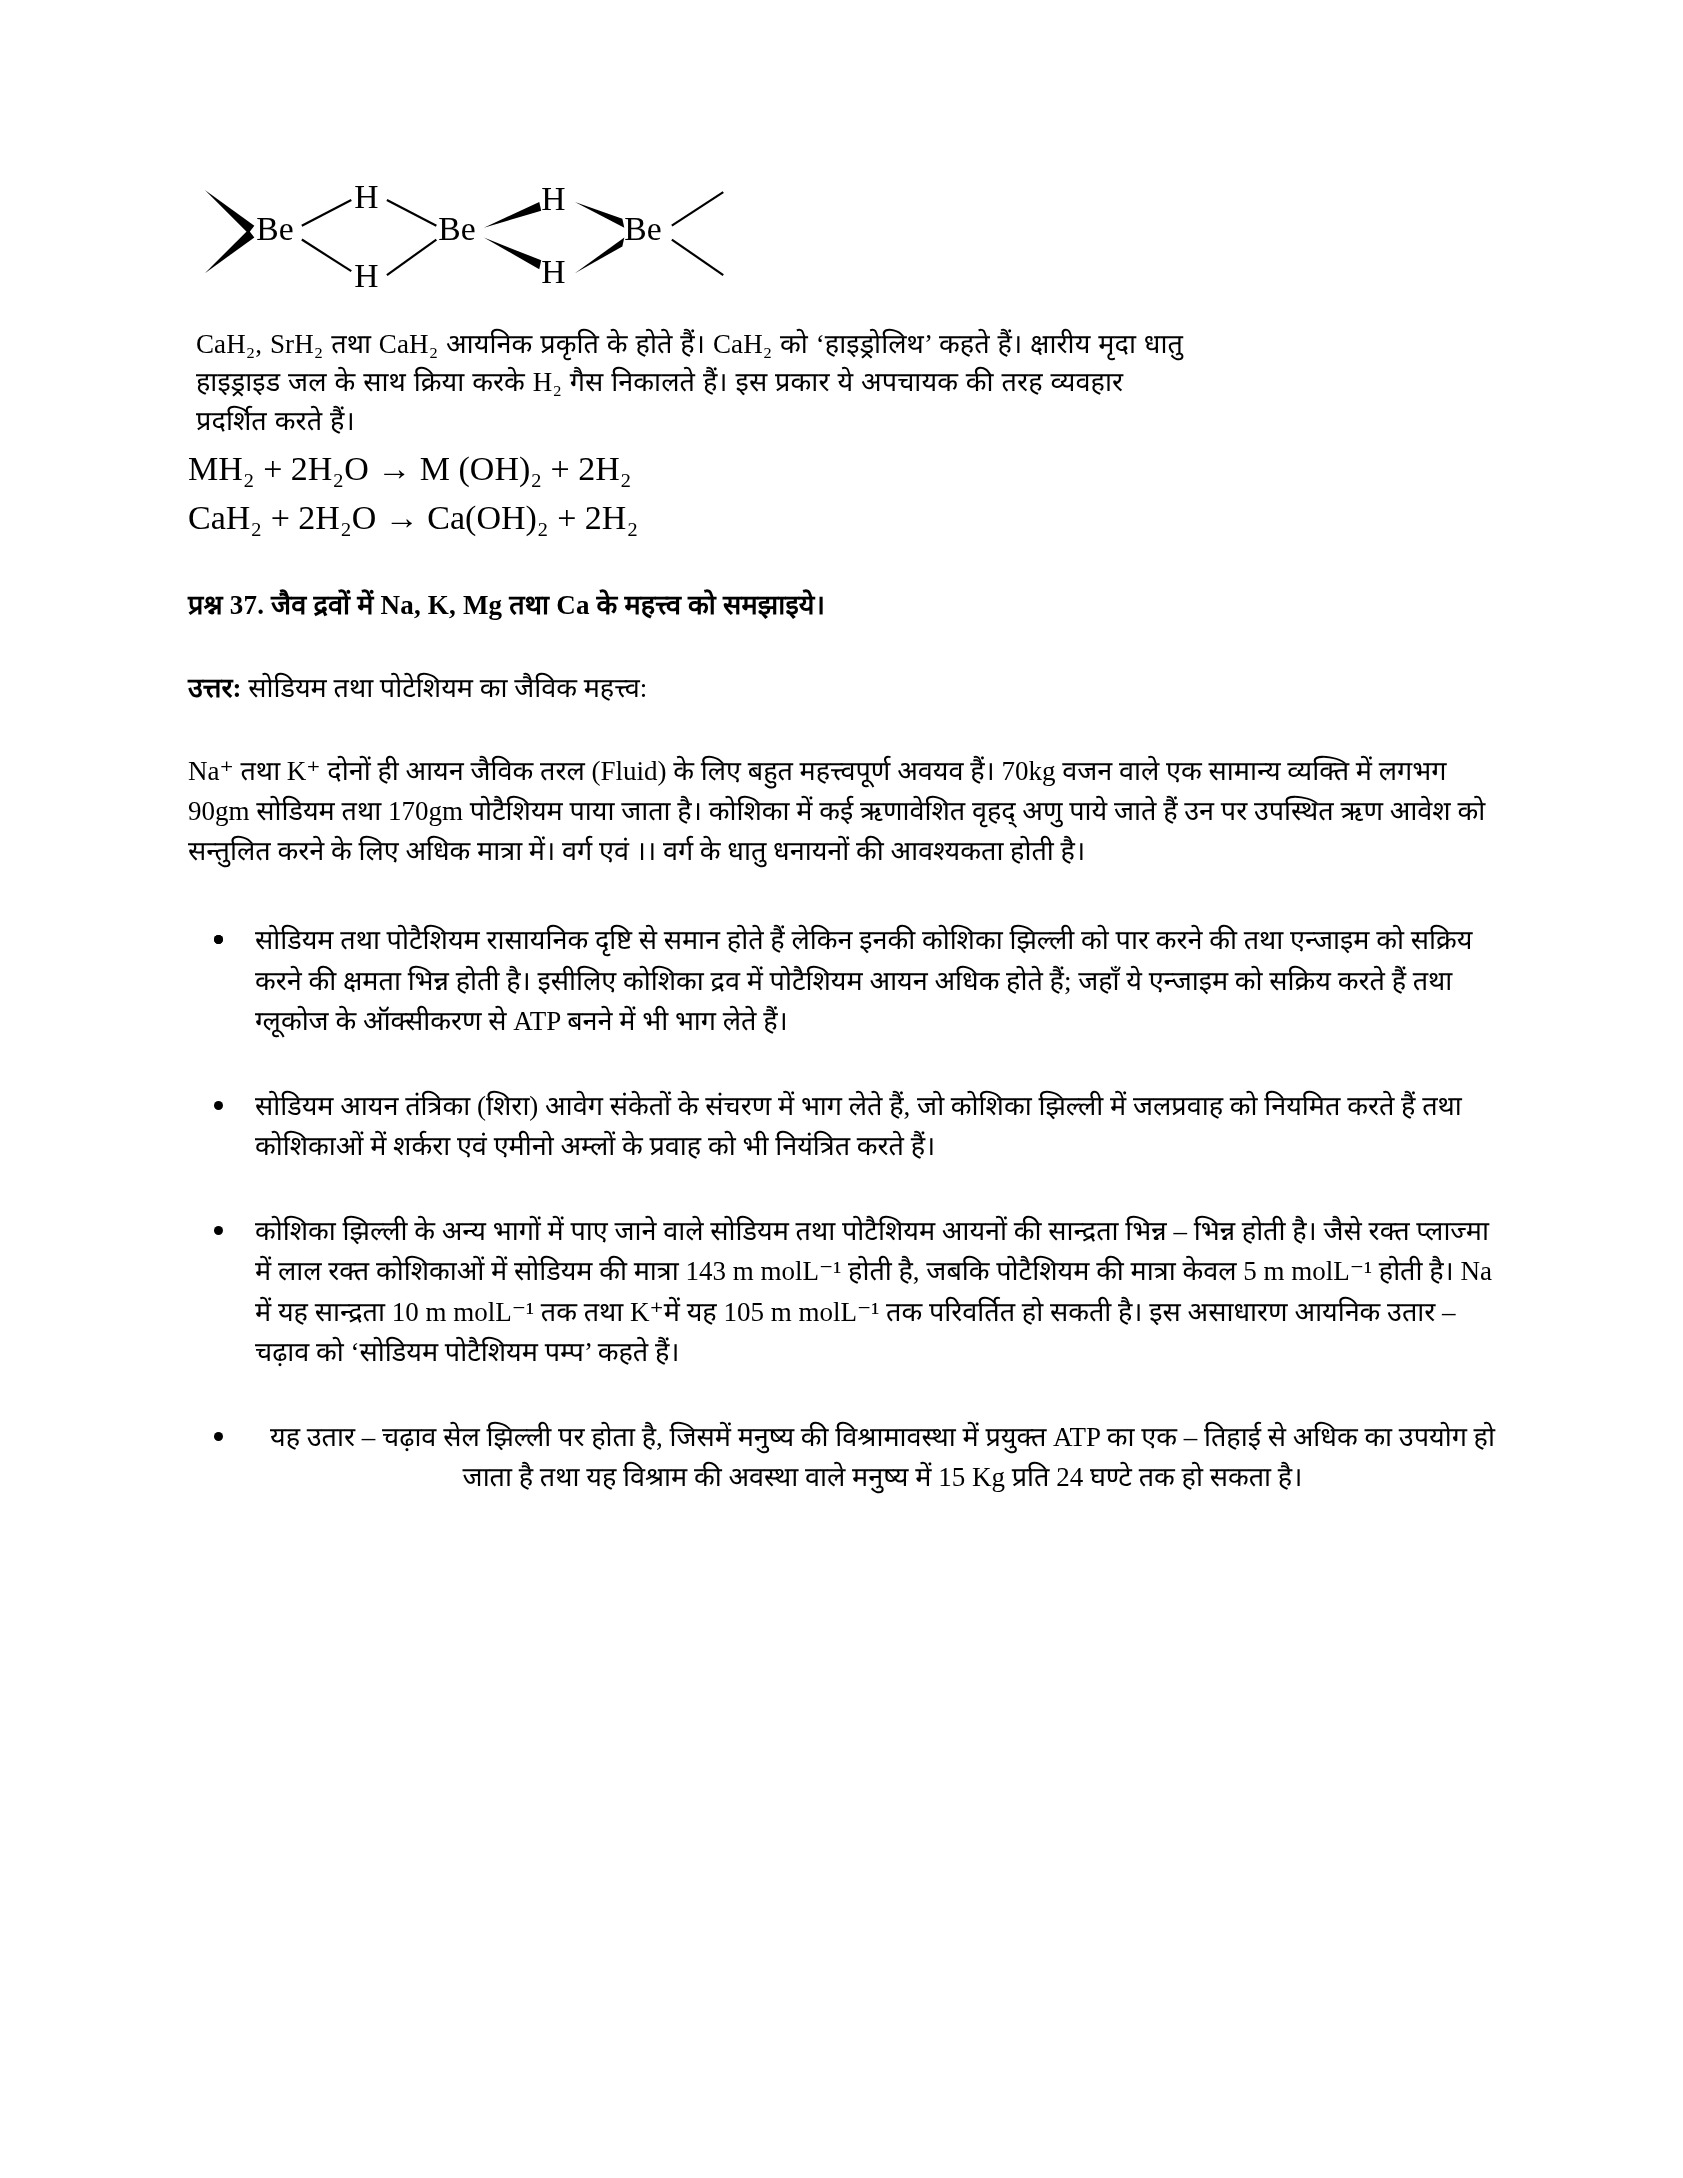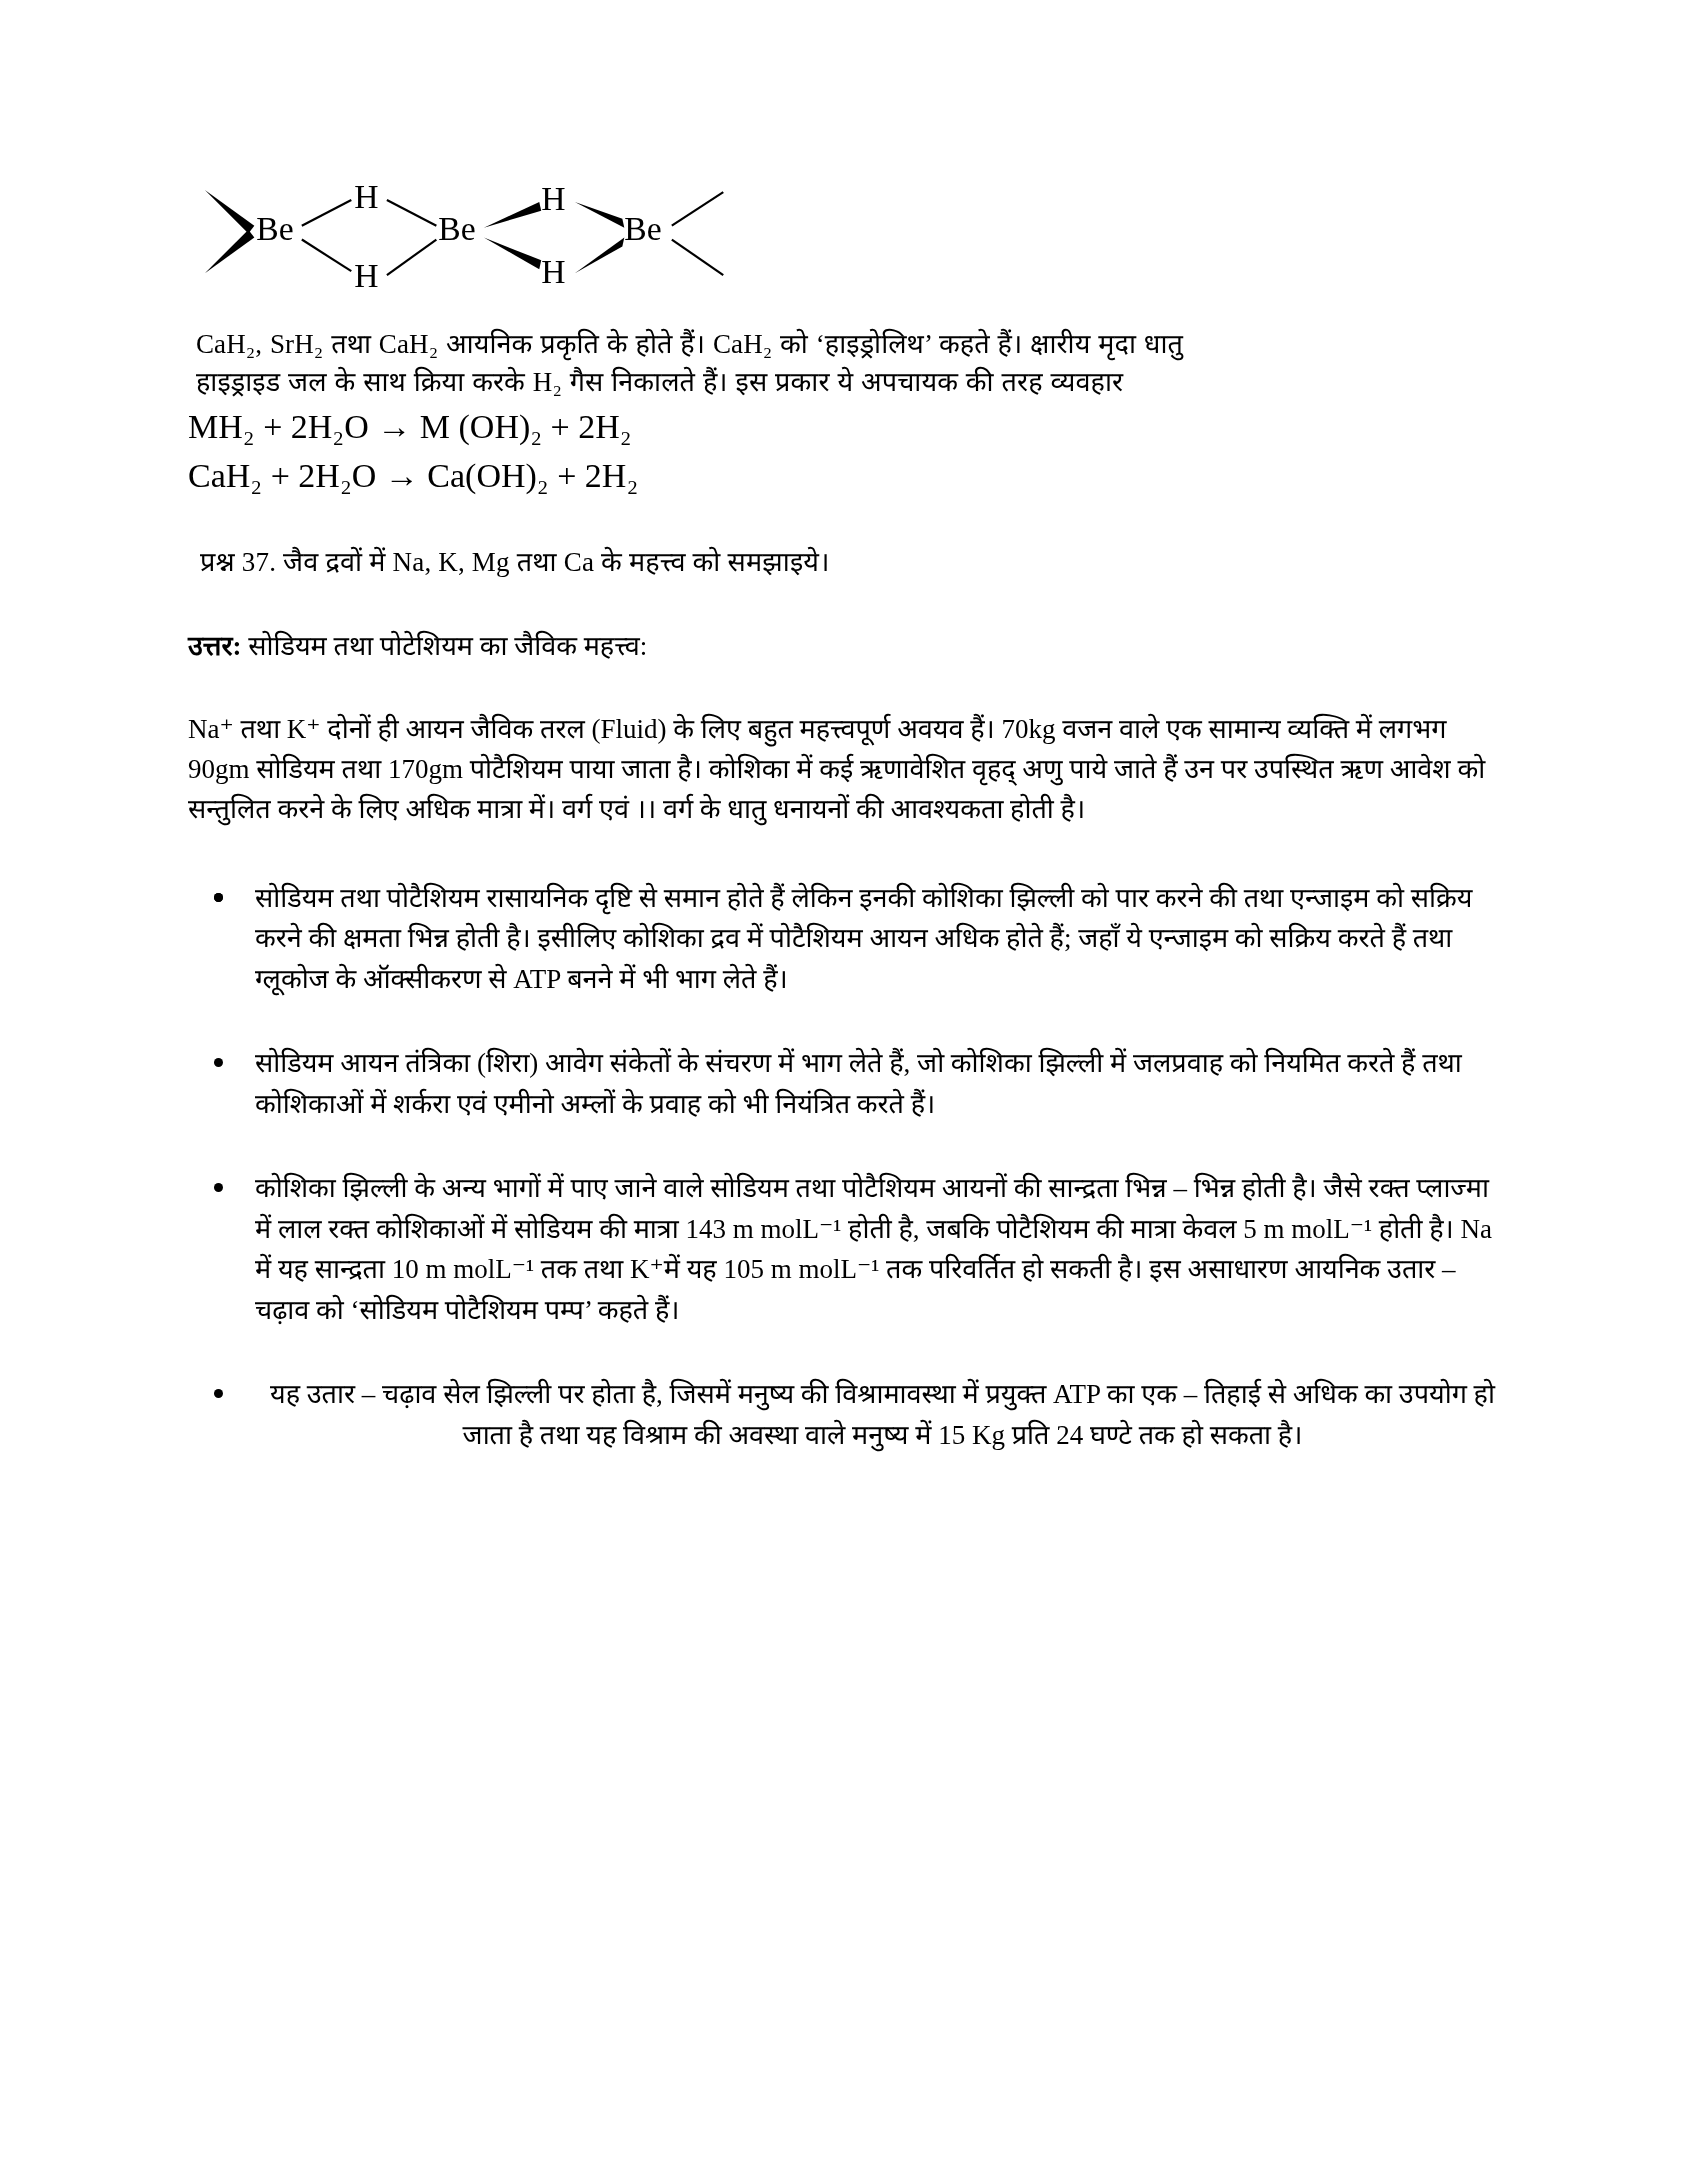--- a/index.html
+++ b/index.html
@@ -50,22 +50,22 @@
 
   .eqn {
     font-size: 34px;
     line-height: 1.45;
     margin: 0;
     white-space: nowrap;
   }
 
   .q-heading {
     font-size: 27px;
-    font-weight: normal;
-    margin: 44px 0 0 12px;
+    font-weight: bold;
+    margin: 44px 0 0 0;
     line-height: 1.4;
     letter-spacing: 0.2px;
   }
 
   .answer-line {
     font-size: 27px;
     margin: 46px 0 0 0;
     line-height: 1.4;
   }
   .answer-line .lead {
@@ -141,20 +141,21 @@
 
       <text x="436" y="62" font-family="Liberation Serif, serif" font-size="34" fill="#000">Be</text>
 
       <line x1="484" y1="48" x2="536" y2="14" stroke="#000" stroke-width="2.2"></line>
       <line x1="484" y1="62" x2="536" y2="98" stroke="#000" stroke-width="2.2"></line>
     </svg>
   </div>
 
   <p class="para tight">CaH₂, SrH₂ तथा CaH₂ आयनिक प्रकृति के होते हैं। CaH₂ को ‘हाइड्रोलिथ’ कहते हैं। क्षारीय मृदा धातु</p>
   <p class="para tight">हाइड्राइड जल के साथ क्रिया करके H₂ गैस निकालते हैं। इस प्रकार ये अपचायक की तरह व्यवहार</p>
+  <p class="para">प्रदर्शित करते हैं।</p>
 
   <p class="eqn">MH₂ + 2H₂O → M (OH)₂ + 2H₂</p>
   <p class="eqn">CaH₂ + 2H₂O → Ca(OH)₂ + 2H₂</p>
 
   <p class="q-heading">
     <span>प्रश्न 37.</span>
     <span>जैव द्रवों में Na, K, Mg तथा Ca के महत्त्व को समझाइये।</span>
   </p>
 
   <p class="answer-line">

